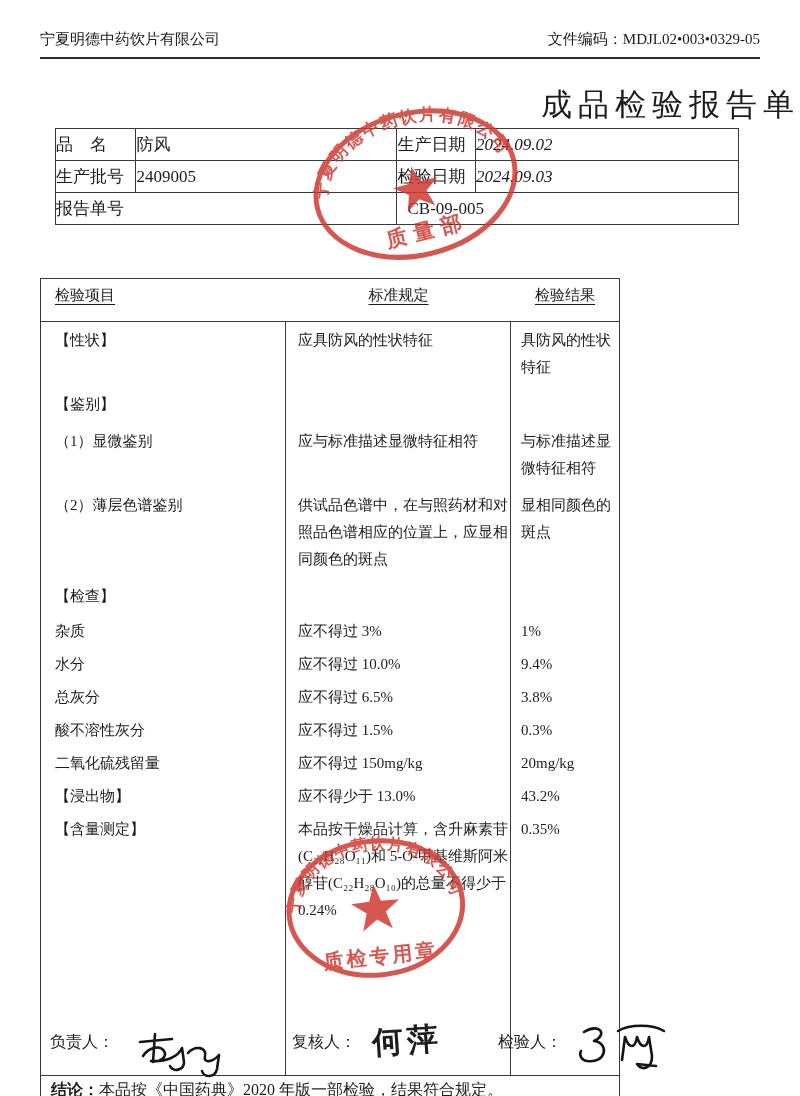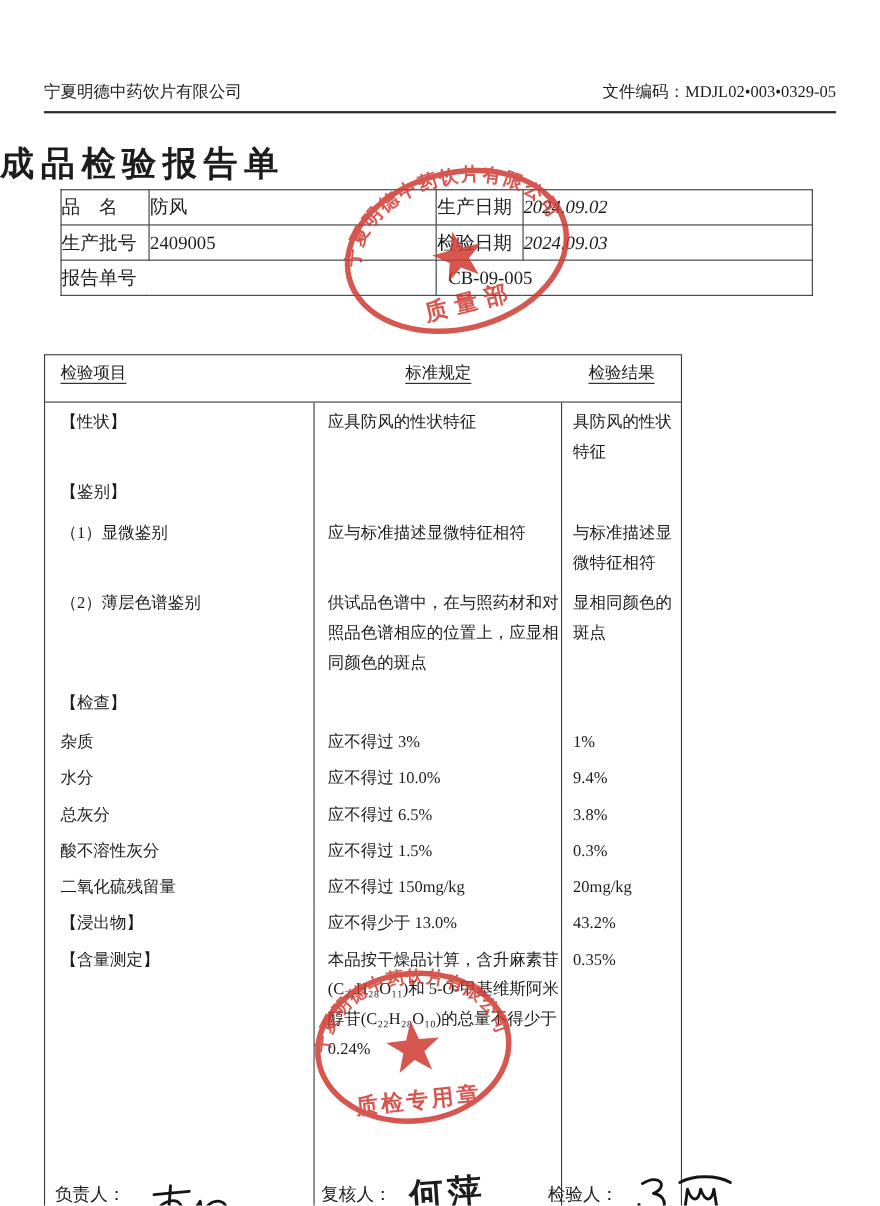--- a/index.html
+++ b/index.html
@@ -2,30 +2,30 @@
 <html><head>
 <meta charset="utf-8">
 <style>
   * { margin:0; padding:0; box-sizing:border-box; }
   html,body { background:#ffffff; }
   body {
     width:800px; height:1096px; position:relative; overflow:hidden;
     font-family:"Liberation Serif","DejaVu Serif",serif;
     color:#1c1c1c;
   }
-  .doc { position:absolute; inset:0;margin-top:44px; }
+  .doc { position:absolute; inset:0; }
 
   
   .pagehead { position:absolute; left:40px; right:40px; top:30px;
     display:flex; justify-content:space-between; font-size:15px; }
   .hrule { position:absolute; left:40px; top:57px; width:720px; height:2px; background:#2b2b2b; }
 
   
-  .title { position:absolute; left:0; right:0; top:84px; text-align:left;
-    font-size:31px; font-weight:bold; letter-spacing:6px; }
+  .title { position:absolute; left:0; right:0; top:84px; text-align:right;
+    font-size:31px; font-weight:normal; letter-spacing:6px; }
 
   
   table.info { position:absolute; left:55px; top:128px; width:684px;
     border-collapse:collapse; font-size:17px; }
   table.info td { border:1.5px solid #3a3a3a; height:32px; padding:0; vertical-align:middle; }
   td.ilabel  { width:78px;  padding-left:12px; white-space:pre; }
   td.ivalue  { width:253px; padding-left:12px; }
   td.ilabel2 { width:76px;  padding-left:9px; }
   td.ivalue2 { width:255px; padding-left:15px;font-style:italic; }
 

